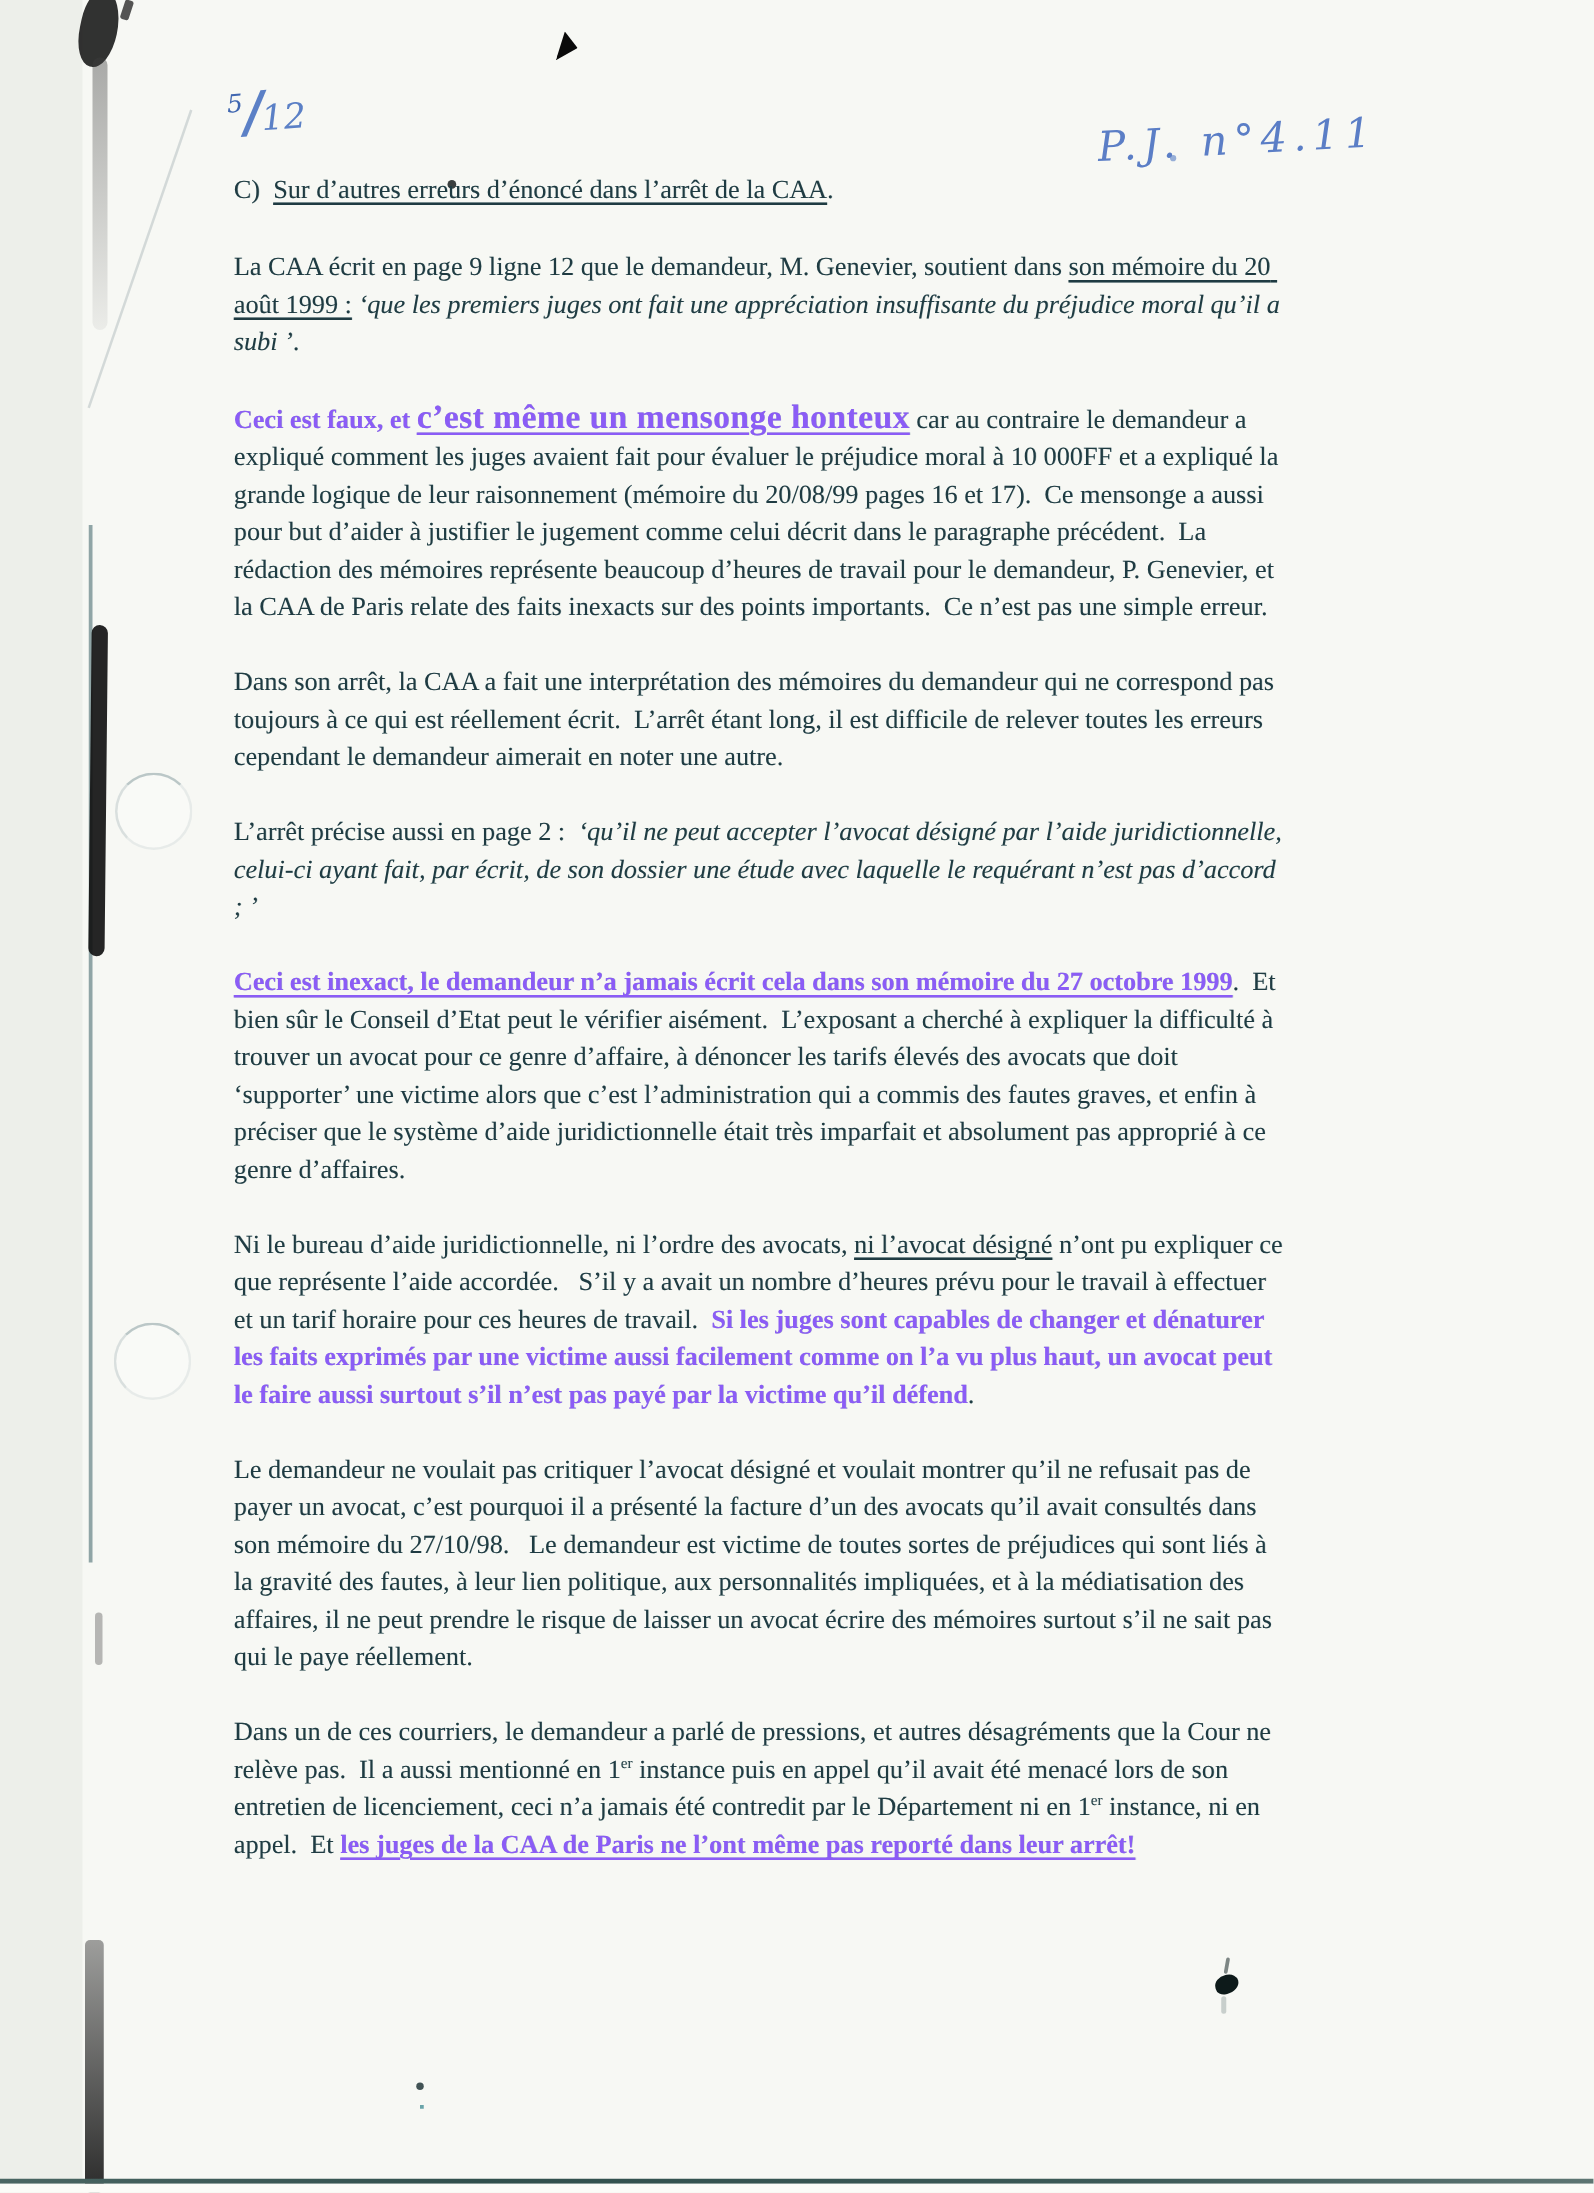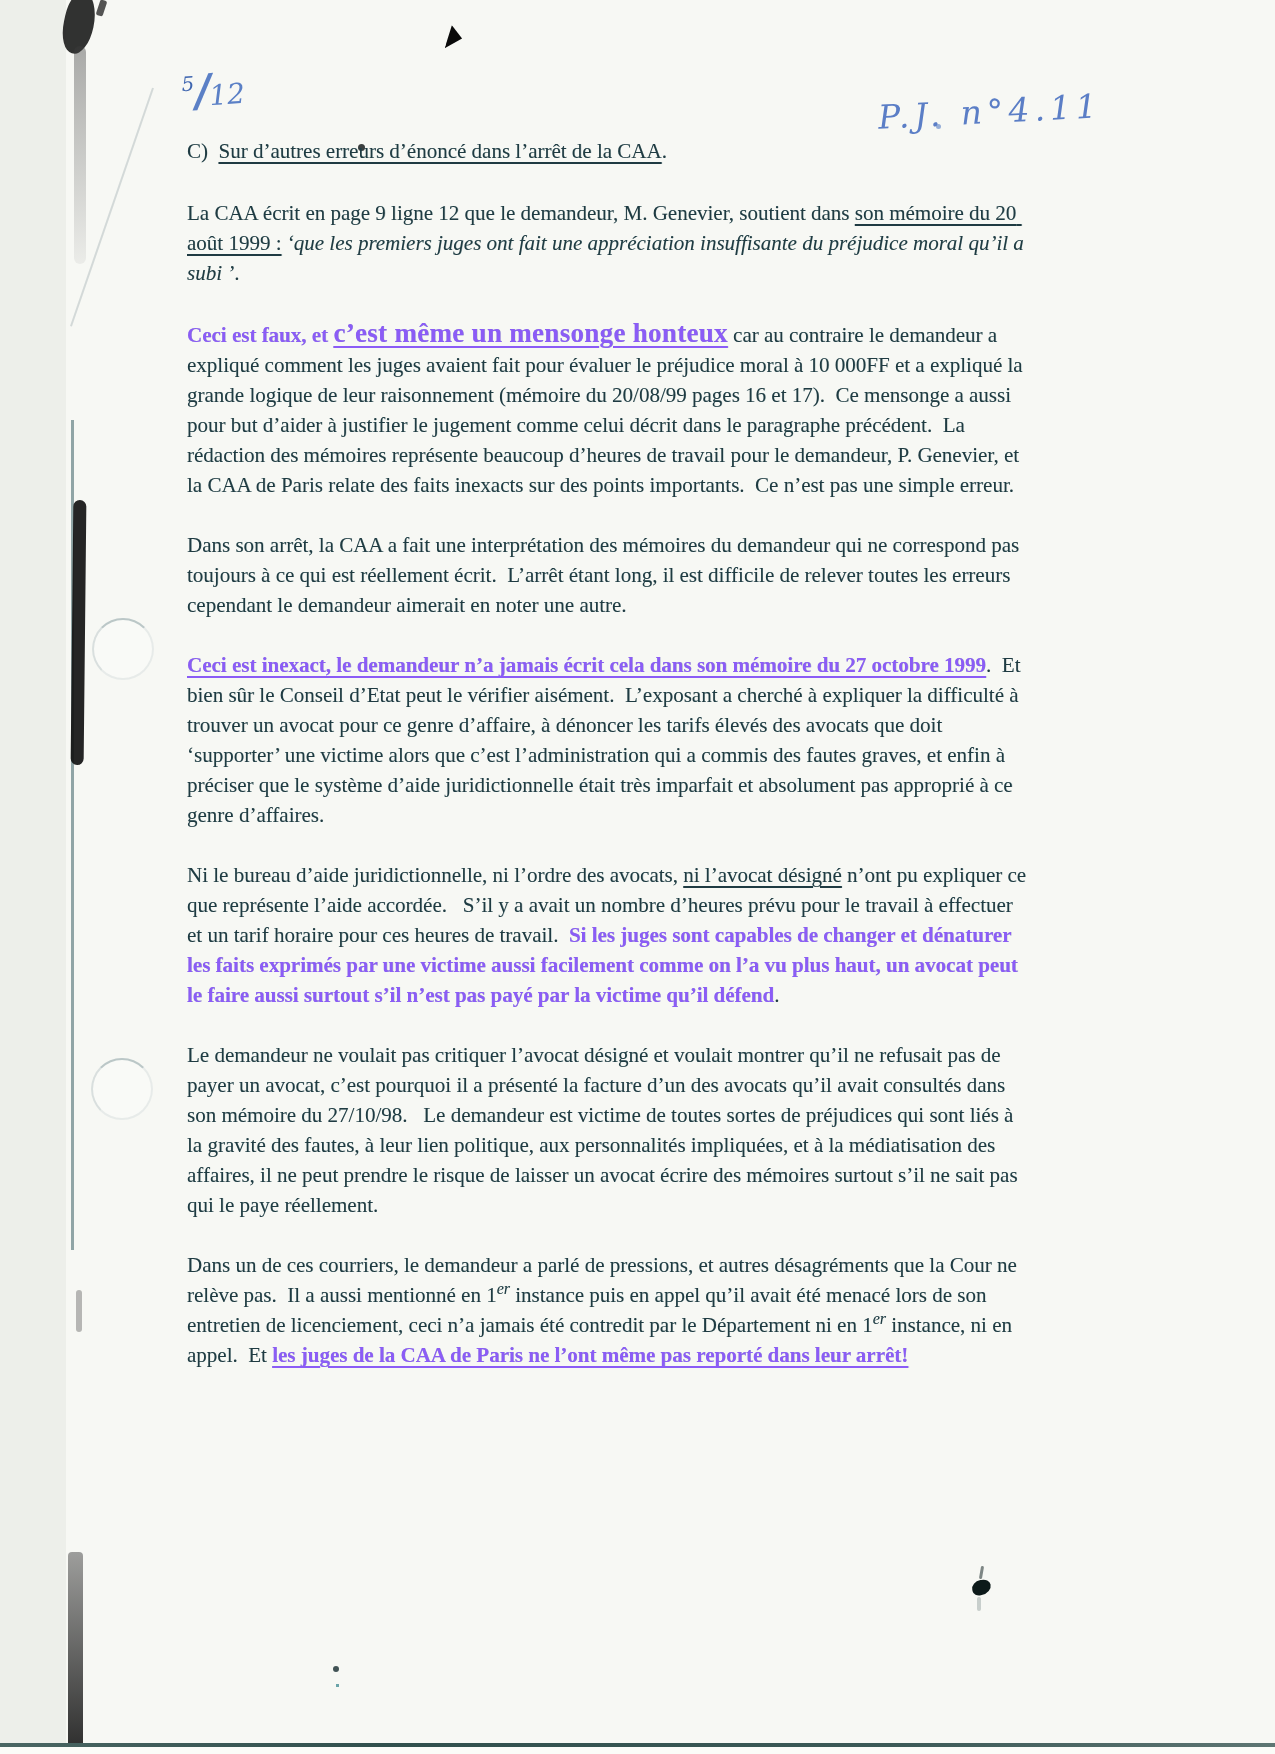--- a/index.html
+++ b/index.html
@@ -49,21 +49,21 @@
   
   .content{position:absolute;left:172px;top:136px;width:842px;color:#1f3b42;margin-left:15px;}
   .content p{font-size:21px;line-height:30px;margin:0 0 30px 0;white-space:pre-wrap;
     text-shadow:0.3px 0 0 rgba(40,90,95,.35);}
   .content p.heading{margin-bottom:32px;}
   .content .b{font-weight:bold;color:#8b5cf6;}
   .content .i{font-style:italic;}
   .content .u{text-decoration:underline;text-decoration-thickness:1.6px;text-underline-offset:4px;}
   .content .b.u{text-decoration-thickness:2.2px;}
   .content .big{font-size:27px;letter-spacing:.3px;text-decoration-thickness:2.6px;}
-  .content sup{font-size:16px;line-height:0;font-style:italic;}
+  .content sup{font-size:12px;line-height:0;}
 </style>
 </head>
 <body>
 
 <div class="page">
 
   <div class="edge-col"></div>
   <div class="m1"></div>
   <div class="m1b"></div>
   <div class="m2"></div>
@@ -86,19 +86,20 @@
   <div class="bottom-strip"></div>
 
   <div class="hw hw-pagenum"><span class="pn-sup">5</span><span class="pn-slash">/</span><span class="pn-rest">12</span></div>
   <div class="hw hw-ref">P.J. n°4.11</div>
 
   <div class="content" id="doc-body">
       <p class="heading"><span>C)  </span><span class="u">Sur d’autres erreurs d’énoncé dans l’arrêt de la CAA</span><span>.</span></p>
       <p><span>La CAA écrit en page 9 ligne 12 que le demandeur, M. Genevier, soutient dans </span><span class="u">son mémoire du 20 août 1999 :</span><span> </span><span class="i">‘que les premiers juges ont fait une appréciation insuffisante du préjudice moral qu’il a subi ’</span><span>.</span></p>
       <p><span class="b">Ceci est faux, et </span><span class="b u big">c’est même un mensonge honteux</span><span> car au contraire le demandeur a expliqué comment les juges avaient fait pour évaluer le préjudice moral à 10 000FF et a expliqué la grande logique de leur raisonnement (mémoire du 20/08/99 pages 16 et 17).  Ce mensonge a aussi pour but d’aider à justifier le jugement comme celui décrit dans le paragraphe précédent.  La rédaction des mémoires représente beaucoup d’heures de travail pour le demandeur, P. Genevier, et la CAA de Paris relate des faits inexacts sur des points importants.  Ce n’est pas une simple erreur.</span></p>
       <p><span>Dans son arrêt, la CAA a fait une interprétation des mémoires du demandeur qui ne correspond pas toujours à ce qui est réellement écrit.  L’arrêt étant long, il est difficile de relever toutes les erreurs cependant le demandeur aimerait en noter une autre.</span></p>
+      <p><span>L’arrêt précise aussi en page 2 :  </span><span class="i">‘qu’il ne peut accepter l’avocat désigné par l’aide juridictionnelle, celui-ci ayant fait, par écrit, de son dossier une étude avec laquelle le requérant n’est pas d’accord ; ’</span></p>
       <p><span class="b u">Ceci est inexact, le demandeur n’a jamais écrit cela dans son mémoire du 27 octobre 1999</span><span>.  Et bien sûr le Conseil d’Etat peut le vérifier aisément.  L’exposant a cherché à expliquer la difficulté à trouver un avocat pour ce genre d’affaire, à dénoncer les tarifs élevés des avocats que doit ‘supporter’ une victime alors que c’est l’administration qui a commis des fautes graves, et enfin à préciser que le système d’aide juridictionnelle était très imparfait et absolument pas approprié à ce genre d’affaires.</span></p>
       <p><span>Ni le bureau d’aide juridictionnelle, ni l’ordre des avocats, </span><span class="u">ni l’avocat désigné</span><span> n’ont pu expliquer ce que représente l’aide accordée.   S’il y a avait un nombre d’heures prévu pour le travail à effectuer et un tarif horaire pour ces heures de travail.  </span><span class="b">Si les juges sont capables de changer et dénaturer les faits exprimés par une victime aussi facilement comme on l’a vu plus haut, un avocat peut le faire aussi surtout s’il n’est pas payé par la victime qu’il défend</span><span>.</span></p>
       <p><span>Le demandeur ne voulait pas critiquer l’avocat désigné et voulait montrer qu’il ne refusait pas de payer un avocat, c’est pourquoi il a présenté la facture d’un des avocats qu’il avait consultés dans son mémoire du 27/10/98.   Le demandeur est victime de toutes sortes de préjudices qui sont liés à la gravité des fautes, à leur lien politique, aux personnalités impliquées, et à la médiatisation des affaires, il ne peut prendre le risque de laisser un avocat écrire des mémoires surtout s’il ne sait pas qui le paye réellement.</span></p>
       <p><span>Dans un de ces courriers, le demandeur a parlé de pressions, et autres désagréments que la Cour ne relève pas.  Il a aussi mentionné en 1</span><sup>er</sup><span> instance puis en appel qu’il avait été menacé lors de son entretien de licenciement, ceci n’a jamais été contredit par le Département ni en 1</span><sup>er</sup><span> instance, ni en appel.  Et </span><span class="b u">les juges de la CAA de Paris ne l’ont même pas reporté dans leur arrêt!</span></p>
     </div>
 
 </div>
 
 </body></html>

